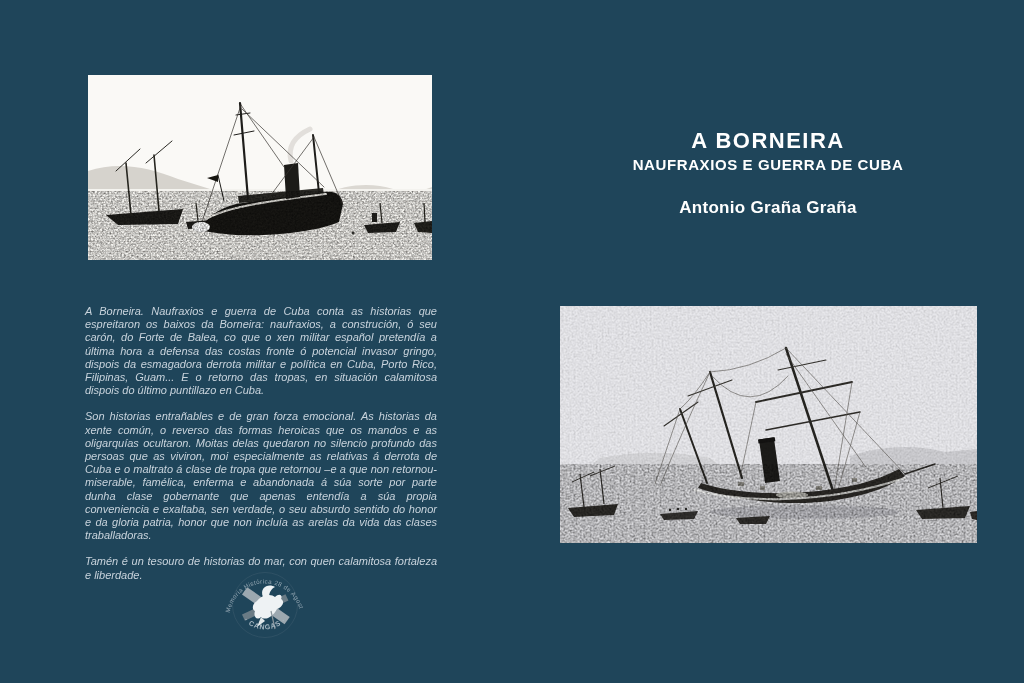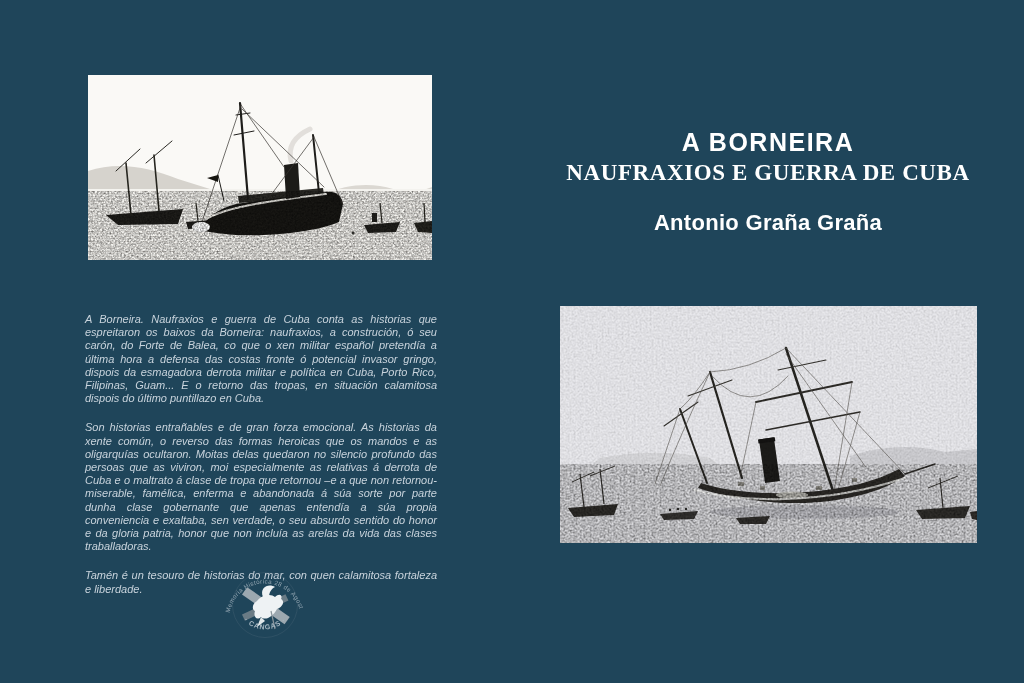--- a/index.html
+++ b/index.html
@@ -3,25 +3,25 @@
 <meta charset="utf-8">
 <style>
   html,body{margin:0;padding:0;background:#1f455a;}
   .cover{position:relative;width:1024px;height:683px;background:#1f455a;overflow:hidden;
          font-family:"Liberation Sans",sans-serif;}
   .photo{position:absolute;display:block;}
   .back-photo{left:88px;top:75px;width:344px;height:185px;}
   .front-photo{left:560px;top:306px;width:417px;height:237px;}
   .synopsis{position:absolute;left:85px;top:297px;width:352px;color:#c8d3dc;
             font-style:italic;font-size:11px;line-height:13.2px;text-align:justify;}
-  .synopsis p{margin:16px 0 13px 0;}
+  .synopsis p{margin:8px 0 13px 0;}
   .front-titles{position:absolute;left:512px;top:129px;width:512px;text-align:center;color:#ffffff;}
-  .title{font-size:25px;font-weight:bold;letter-spacing:1.5px;line-height:1.08;margin:0;}
-  .subtitle{font-size:23px;font-weight:bold;letter-spacing:0.6px;line-height:1.1;margin:4px 0 0 0;font-family:Liberation Serif, serif;}
-  .author{font-size:22px;font-weight:bold;margin-top:25px;letter-spacing:0.3px;}
+  .title{font-size:22px;font-weight:bold;letter-spacing:1.5px;line-height:1.08;margin:0;}
+  .subtitle{font-size:15px;font-weight:bold;letter-spacing:0.6px;line-height:1.1;margin:4px 0 0 0;}
+  .author{font-size:17px;font-weight:bold;margin-top:25px;letter-spacing:0.3px;}
   .logo{position:absolute;left:219px;top:571px;width:100px;height:68px;}
 </style>
 </head>
 <body>
 
 <div class="cover">
 
   <svg class="photo back-photo" viewBox="0 0 344 185" role="img">
     <defs>
       <pattern id="seaL" width="9" height="5" patternUnits="userSpaceOnUse">

